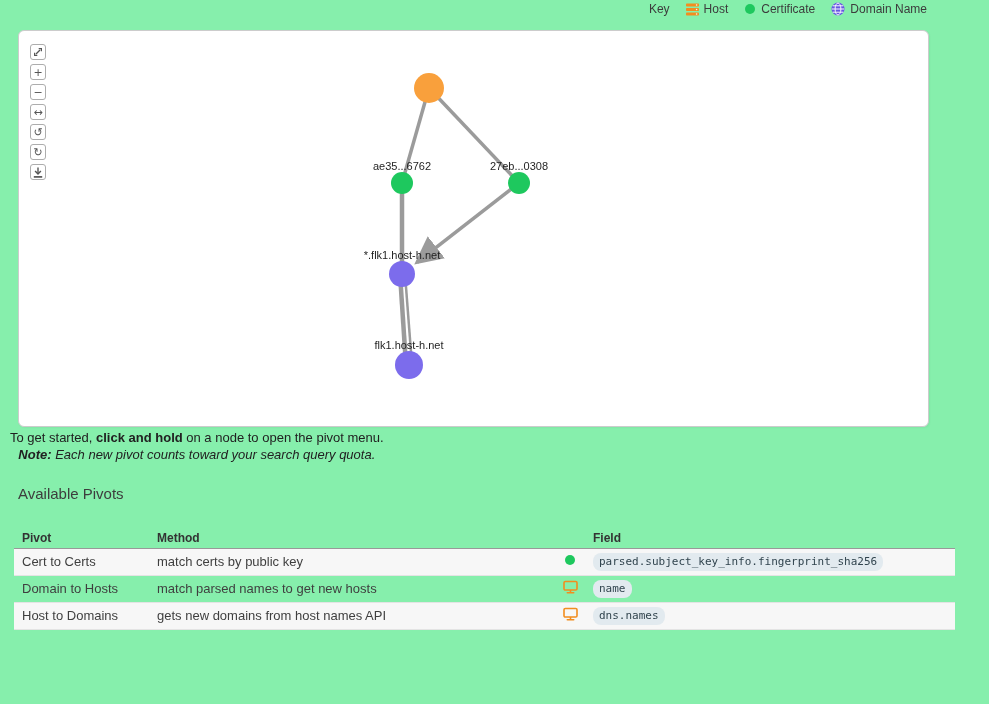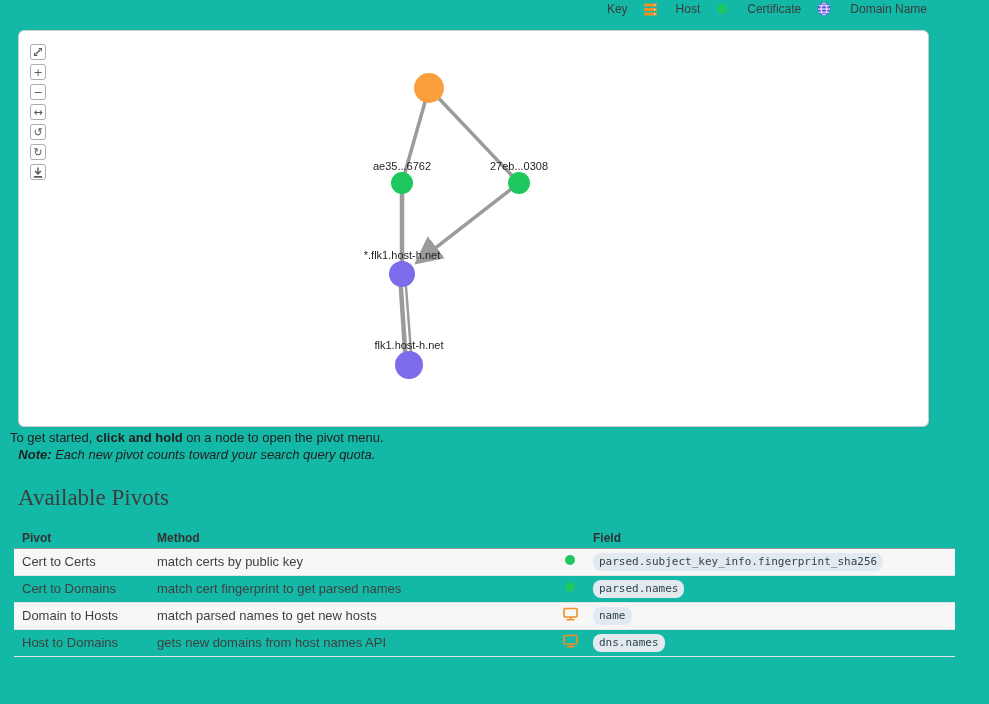--- a/index.html
+++ b/index.html
@@ -1,26 +1,26 @@
 <!DOCTYPE html>
 <html><head>
 <meta charset="utf-8">
 <style>
   * { box-sizing: border-box; margin: 0; padding: 0; }
   html,body { background:#fff; }
   .page {
-    position: relative; width: 989px; height: 704px; background:#14b8a6;
+    position: relative; width: 989px; height: 704px; background:#86efac;
     font-family: "Liberation Sans", sans-serif; color:#333; overflow:hidden;
   }
   
   .legend {
     position:absolute; top:2px; right:62px; display:flex; align-items:center;
     gap:16px; font-size:12px; color:#3c3c3c;
   }
-  .legend-item { display:flex; align-items:center; gap:19px; }
+  .legend-item { display:flex; align-items:center; gap:5px; }
   .legend-item .icon { display:flex; align-items:center; }
   .legend-key { color:#3c3c3c; }
   
   .graph-panel {
     position:absolute; left:18px; top:30px; width:911px; height:397px;
     border:1px solid #ccc; border-radius:6px; background:#fff;
     box-shadow: 1px 1px 2px rgba(0,0,0,0.04);
   }
   .graph-toolbar {
     position:absolute; left:11px; top:13px; display:flex; flex-direction:column;
@@ -32,21 +32,21 @@
     font-size:11px; line-height:1; cursor:pointer; font-family:"DejaVu Sans", sans-serif;
   }
   .graph-svg { position:absolute; left:0; top:0; width:100%; height:100%; }
   .graph-svg text { font-family:"Liberation Sans", sans-serif; font-size:11px; fill:#1f1f1f; }
   
   .intro-block { position:absolute; left:10px; top:429px; font-size:13px; color:#212121; line-height:17px; }
   .note-line { font-style: italic; text-align: center; }
   .note-label { font-weight:bold; font-style:italic; }
   
   .pivots-heading {
-    position:absolute; left:18px; top:485px; font-size:23px; font-weight:400; color:#3d3d3d;font-family:Liberation Serif, serif;
+    position:absolute; left:18px; top:485px; font-size:15px; font-weight:400; color:#3d3d3d;
   }
   
   .pivots-table {
     position:absolute; left:14px; top:524px; width:941px;
     border-collapse:collapse; table-layout:fixed;
   }
   .pivots-table th {
     text-align:left; font-size:12px; font-weight:bold; color:#333;
     padding:5px 8px 0 8px; border-bottom:1px solid #999; height:24px;
   }
@@ -183,28 +183,20 @@
     <tbody id="pivots-tbody">
         <tr>
           <td>Cert to Certs</td>
           <td>match certs by public key</td>
           <td class="icon-cell"><svg width="12" height="12" viewBox="0 0 12 12">
               <circle cx="6" cy="6" r="5" fill="#1ec85e"></circle>
             </svg></td>
           <td><span class="field-badge">parsed.subject_key_info.fingerprint_sha256</span></td>
         </tr>
         <tr>
-          <td>Cert to Domains</td>
-          <td>match cert fingerprint to get parsed names</td>
-          <td class="icon-cell"><svg width="12" height="12" viewBox="0 0 12 12">
-              <circle cx="6" cy="6" r="5" fill="#1ec85e"></circle>
-            </svg></td>
-          <td><span class="field-badge">parsed.names</span></td>
-        </tr>
-        <tr>
           <td>Domain to Hosts</td>
           <td>match parsed names to get new hosts</td>
           <td class="icon-cell"><svg width="15" height="14" viewBox="0 0 15 14">
               <rect x="1" y="1.5" width="13" height="8.5" rx="1.3" fill="none" stroke="#f28d1f" stroke-width="1.6"></rect>
               <path d="M7.5 10 v2.2" stroke="#f28d1f" stroke-width="1.6"></path>
               <path d="M4.3 12.7 h6.4" stroke="#f28d1f" stroke-width="1.6" stroke-linecap="round"></path>
             </svg></td>
           <td><span class="field-badge">name</span></td>
         </tr>
         <tr>

